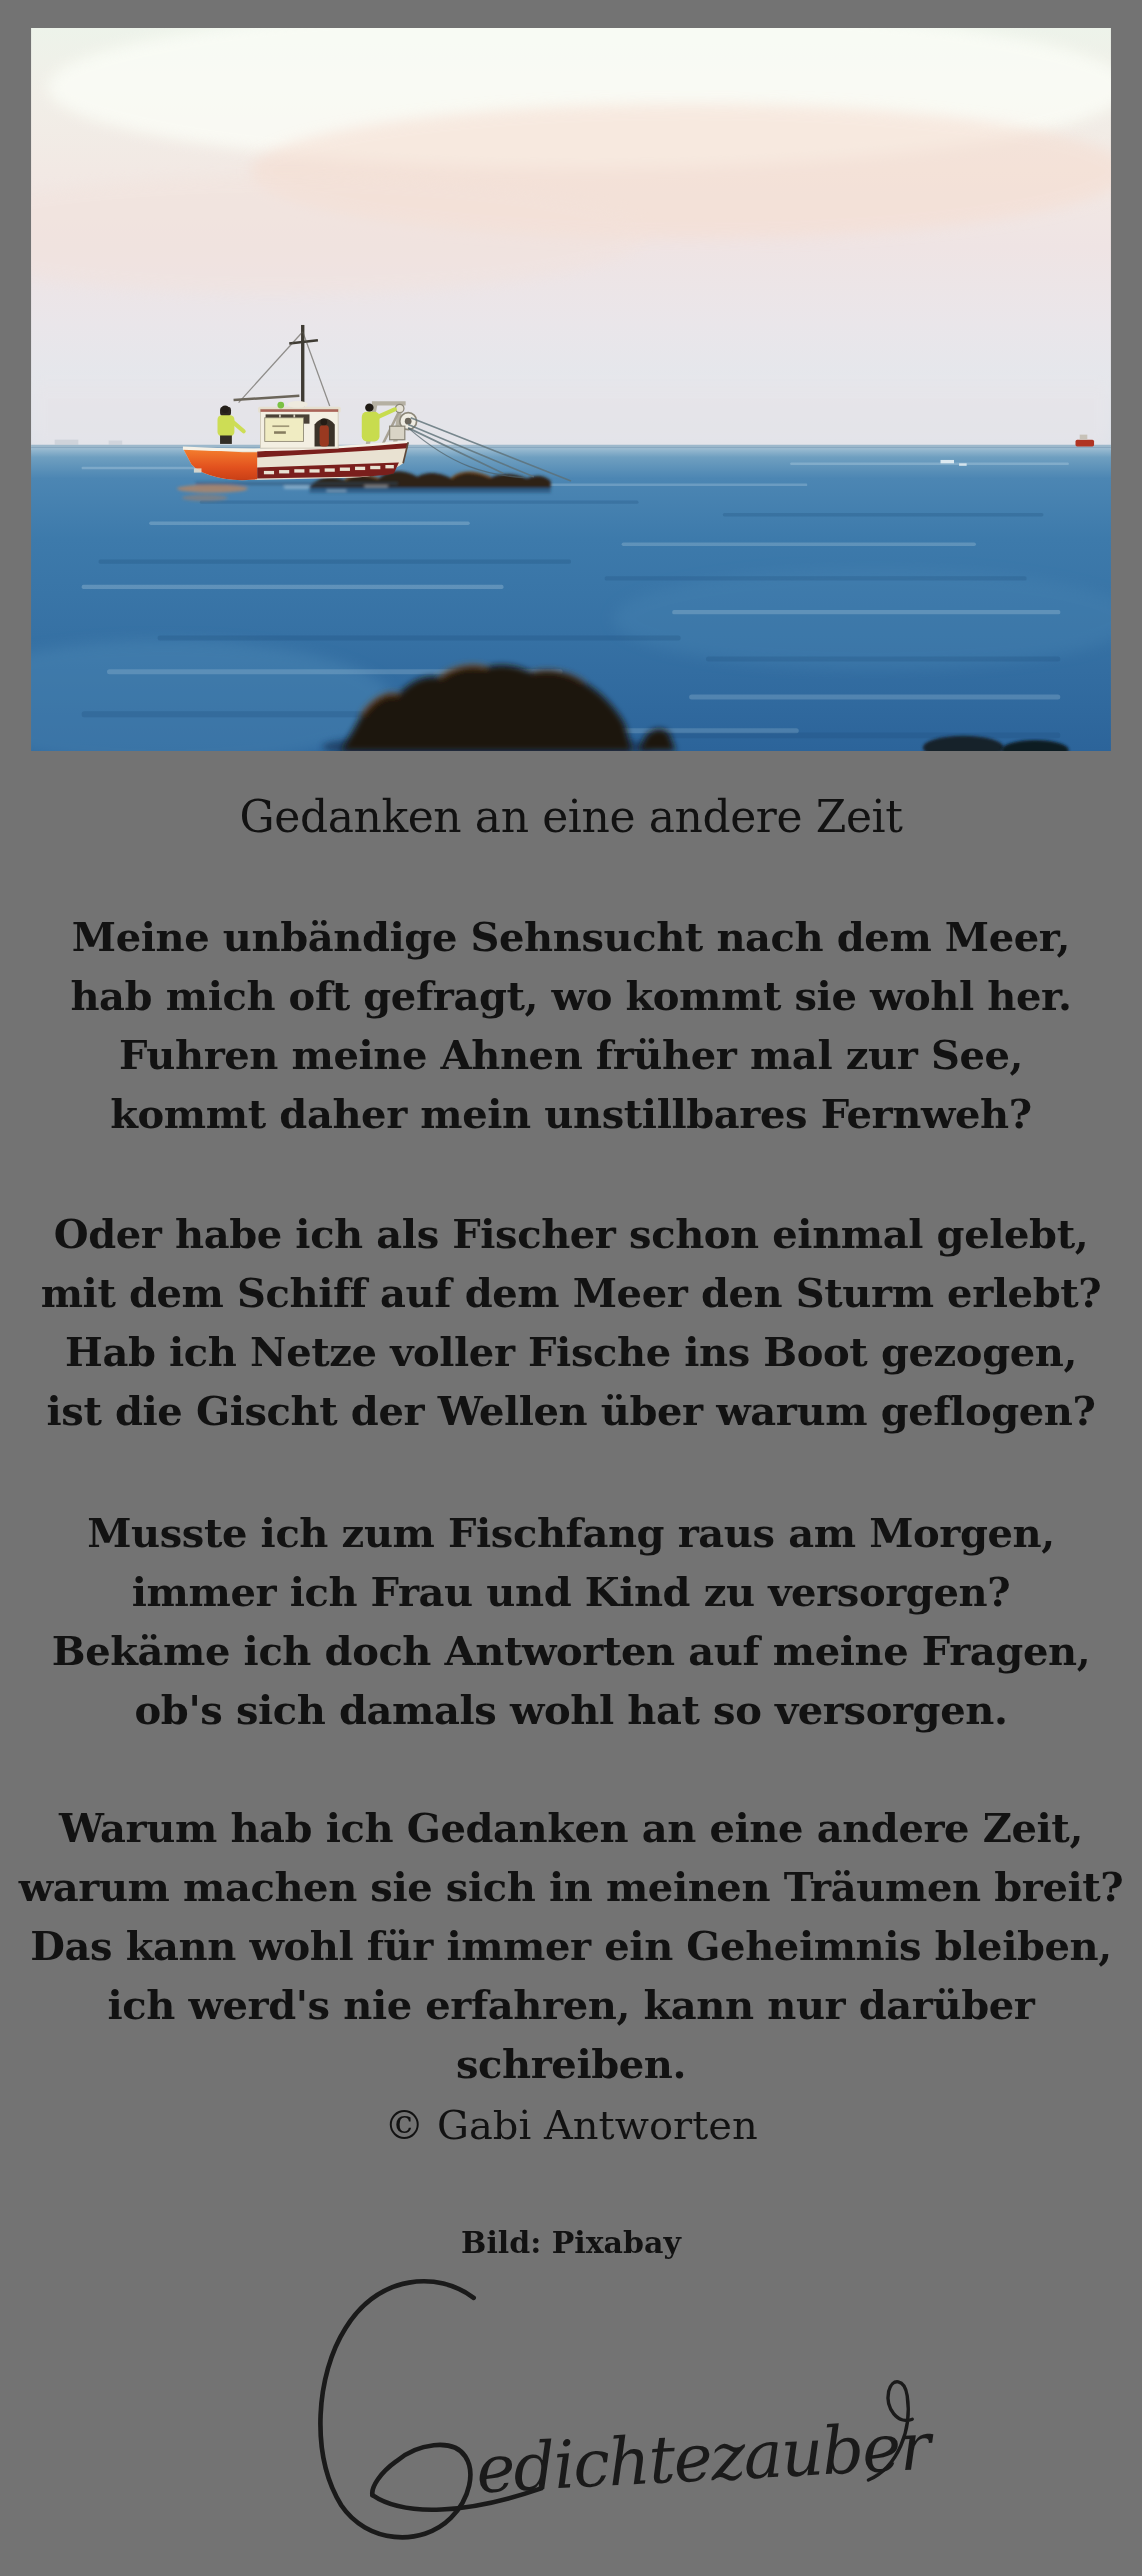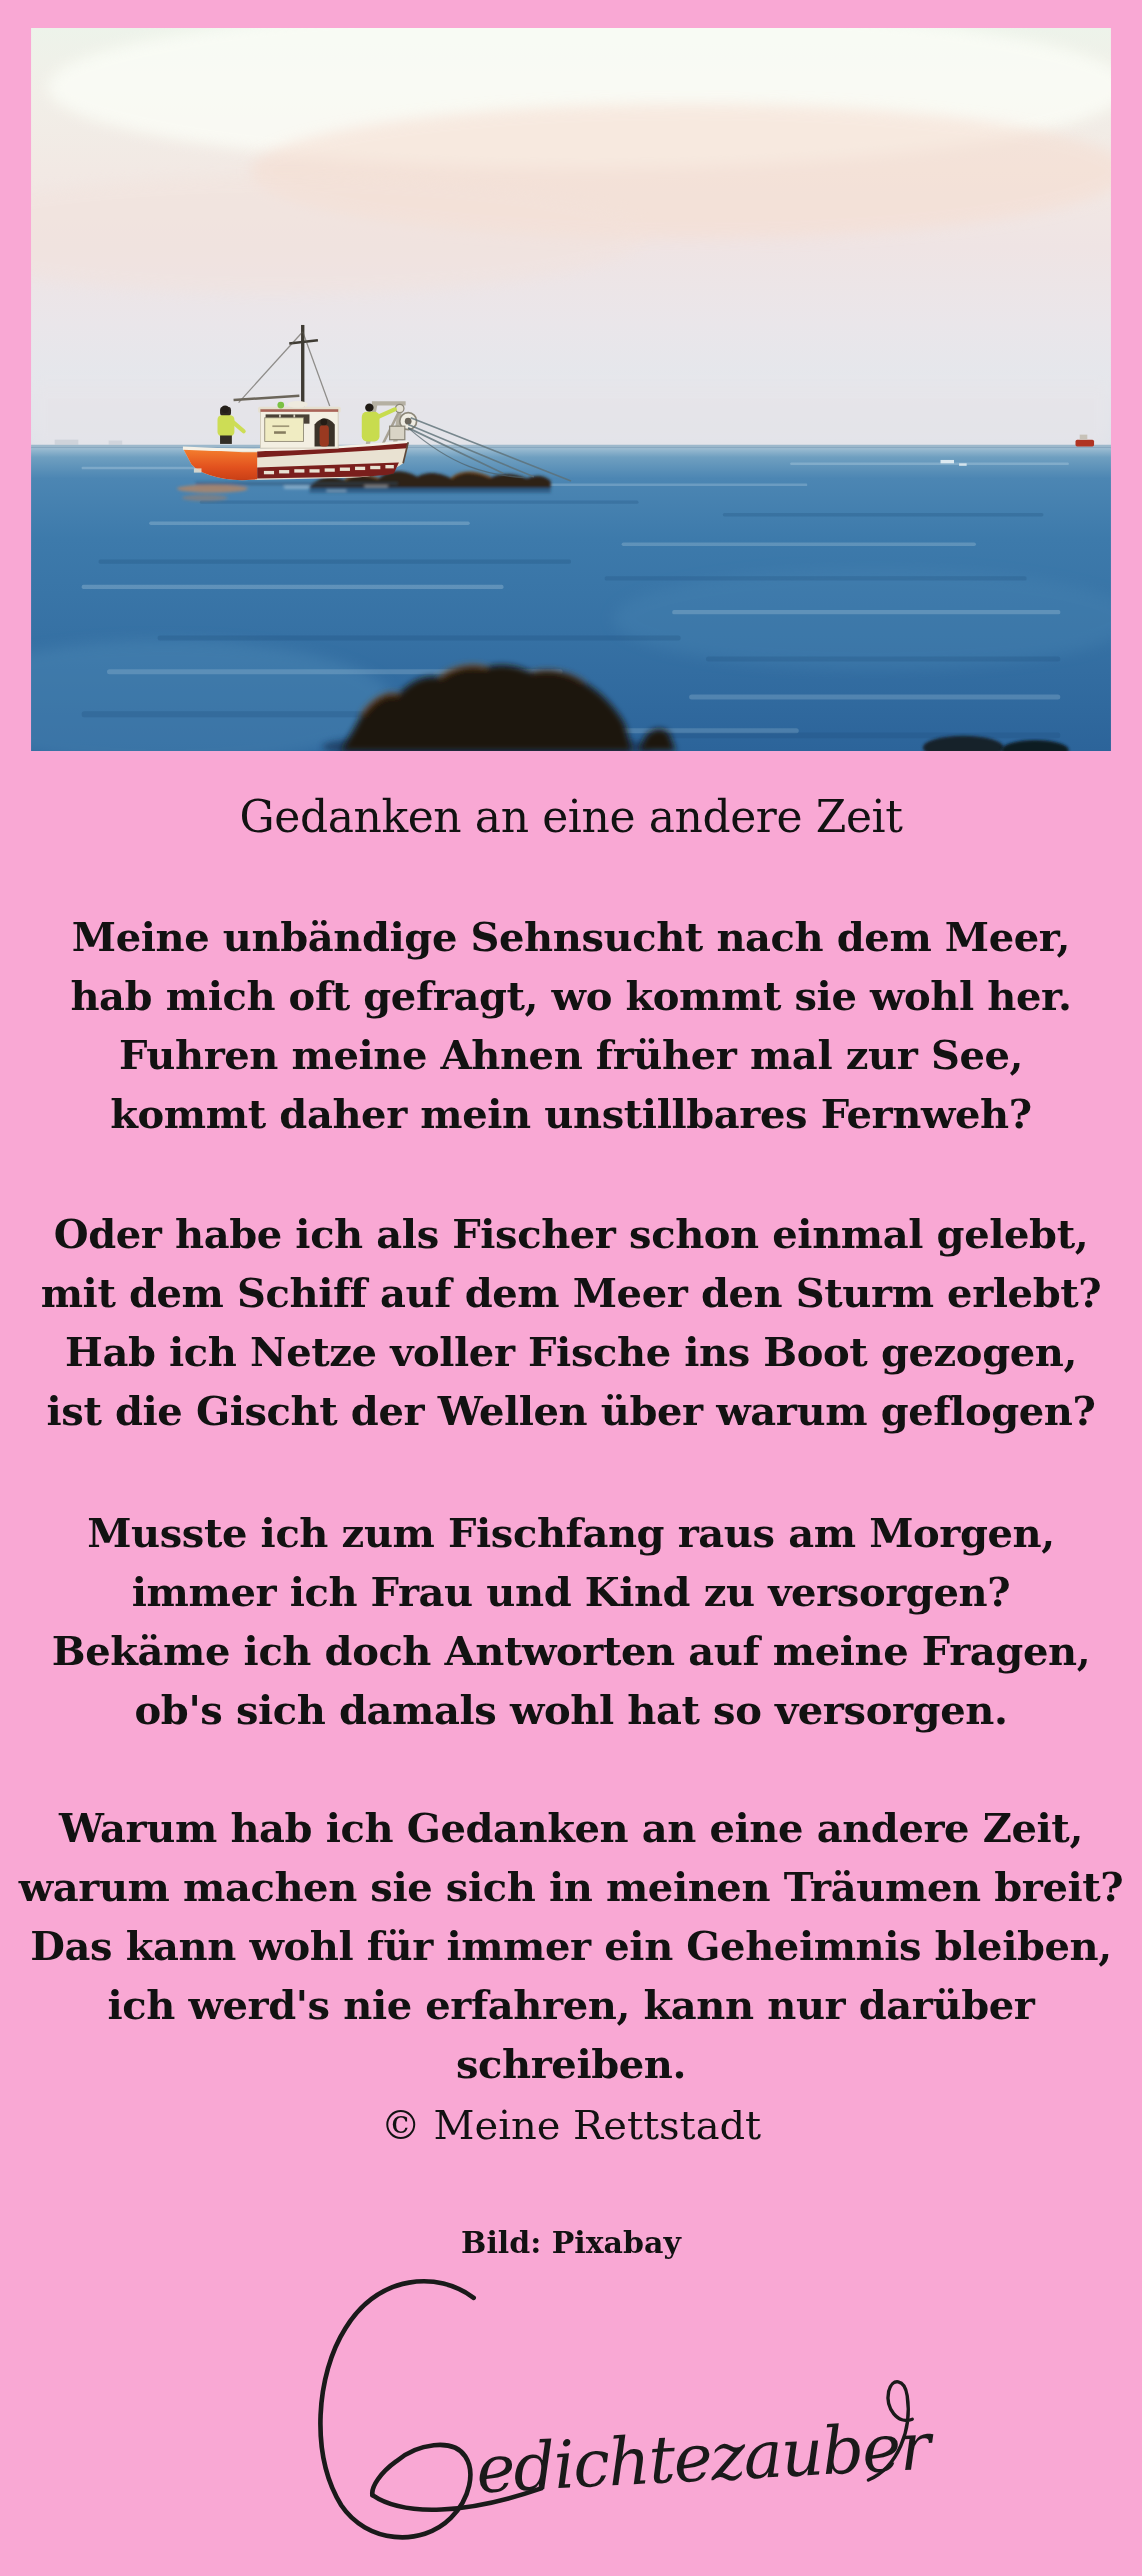--- a/index.html
+++ b/index.html
@@ -1,17 +1,17 @@
 <!DOCTYPE html>
 <html style="font-size:13.5px"><head>
 <meta charset="utf-8">
 <style>
   html,body{margin:0;padding:0;background:#d9e4f1;}
   .page{
-    position:relative;width:1142px;height:2576px;background:#f9a8d4;
+    position:relative;width:1142px;height:2576px;background:#737373;
     font-family:"DejaVu Serif",serif;color:#121212;overflow:hidden;
   }
   .photo{position:absolute;left:31px;top:28px;width:1080px;height:723px;}
   .photo svg{display:block;width:100%;height:100%;}
   .textline,.stanza,.title,.author,.credit{
     position:absolute;left:0;width:100%;text-align:center;
   }
   .title{top:791px;font-size:44px;line-height:51px;letter-spacing:-0.4px;}
   .stanza{font-size:40px;line-height:59px;letter-spacing:-0.4px;font-weight:bold;}
   .s1{top:907px}.s2{top:1204px}.s3{top:1503px}.s4{top:1798px}
@@ -251,21 +251,21 @@
     <div>ob's sich damals wohl hat so versorgen.</div>
   </div>
 
   <div class="stanza s4">
     <div>Warum hab ich Gedanken an eine andere Zeit,</div>
     <div>warum machen sie sich in meinen Träumen breit?</div>
     <div>Das kann wohl für immer ein Geheimnis bleiben,</div>
     <div>ich werd's nie erfahren, kann nur darüber schreiben.</div>
   </div>
 
-  <div class="author">© Meine Rettstadt</div>
+  <div class="author">© Gabi Antworten</div>
 
   <div class="credit">Bild: Pixabay</div>
 
   <div class="signature">
     <svg viewBox="0 0 760 340" xmlns="http://www.w3.org/2000/svg">
       <g stroke="#1a1a1a" stroke-width="5.5" fill="none" stroke-linecap="round">
         <path d="M232 34 C190 2 120 6 80 70 C45 125 38 220 75 280 C105 325 170 330 205 295 C228 272 234 240 222 222 C207 200 165 207 140 228 C122 241 110 258 112 268"></path>
         <path d="M112 268 C150 294 225 290 312 260"></path>
         <path stroke-width="4" d="M700 250 C735 235 752 190 746 150 C743 130 728 128 724 145 C720 165 735 185 752 178"></path>
       </g>

